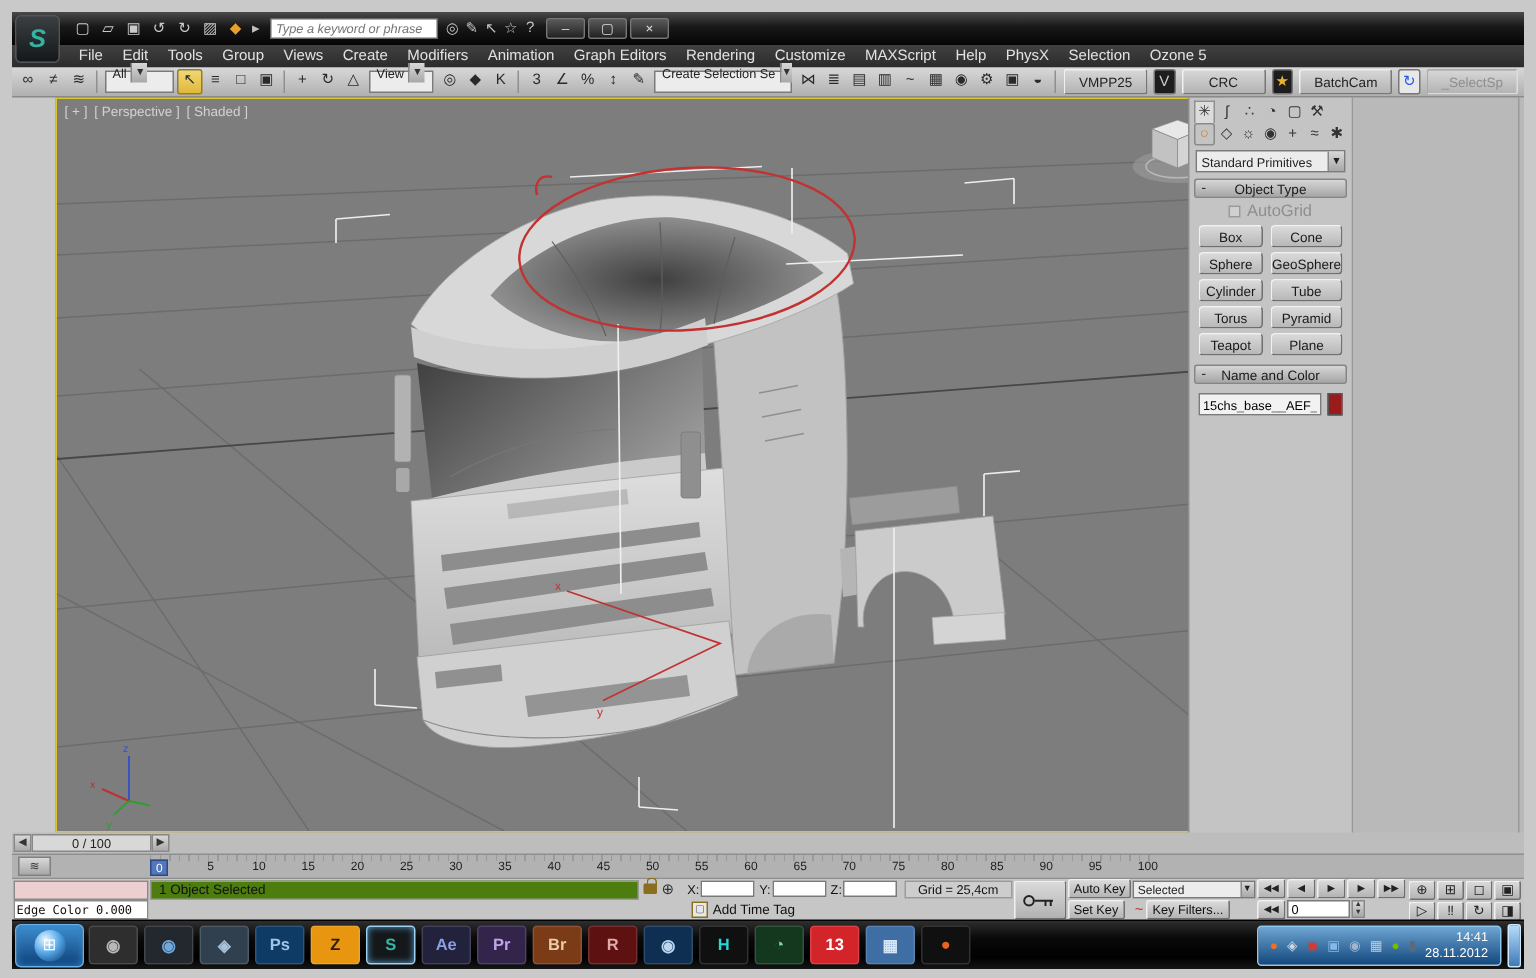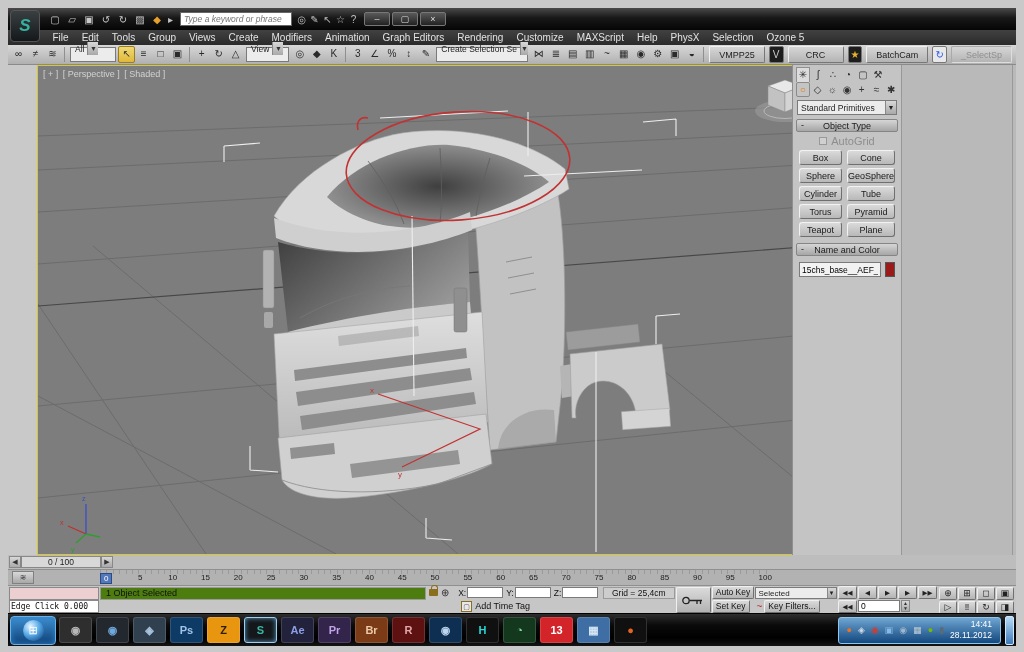--- a/index.html
+++ b/index.html
@@ -444,21 +444,21 @@
         <span>90</span>
         <span>95</span>
         <span>100</span>
       </div>
   </div>
 </div>
 
 <div id="statusbar" class="abs">
   <div class="sb-col">
     <div id="listener-pink"></div>
-    <div id="listener-white">Edge Click 0.000</div>
+    <div id="listener-white">Edge Color 0.000</div>
   </div>
   <div class="sb-col">
     <div id="sel-line">1 Object Selected</div>
   </div>
   <div class="sb-col" id="lockcol">
     <div class="sb-row">
         <span class="lock"></span>
         <span class="absico">⊕</span>
       </div>
     <div class="sb-row"></div>

